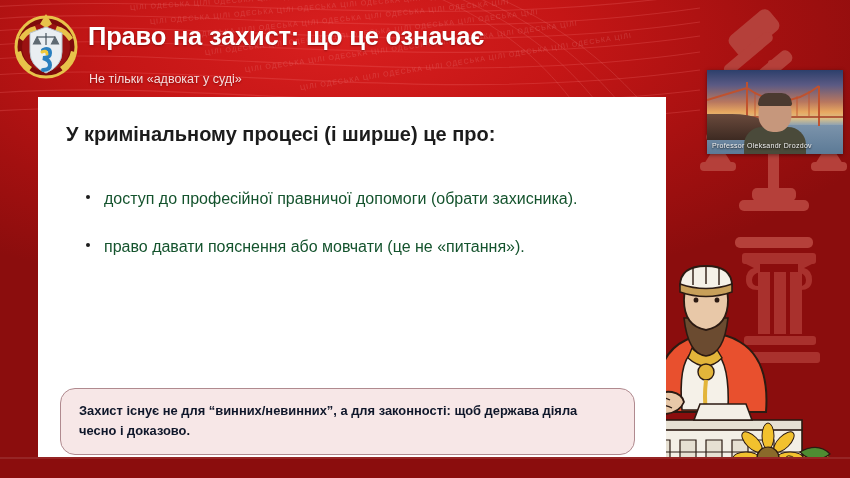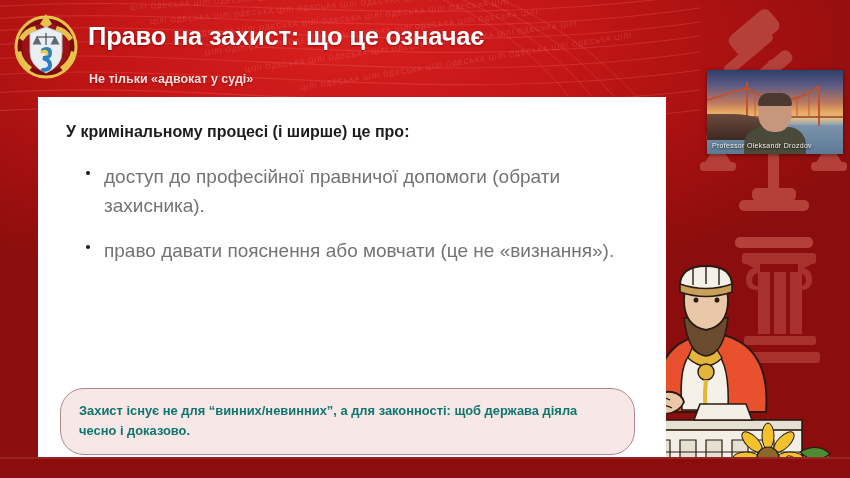--- a/index.html
+++ b/index.html
@@ -71,21 +71,21 @@
     letter-spacing: -0.2px;
     text-shadow: 0 1px 2px rgba(90,0,0,.55);
     white-space: nowrap;
   }
 
   .subtitle {
     position: absolute;
     left: 89px; top: 72px;
     color: #f6dcdc;
     font-size: 12.5px;
-    font-weight: 700;
+    font-weight: 400;
     white-space: nowrap;
     text-shadow: 0 1px 2px rgba(90,0,0,.5);
   }
 
   
   .deco {
     position: absolute;
     right: 0; top: 0;
     width: 210px; height: 478px;
     pointer-events: none;
@@ -170,61 +170,62 @@
   .panel {
     position: absolute;
     left: 38px; top: 97px;
     width: 628px; height: 360px;
     background: #ffffff;
   }
 
   .panel-heading {
     position: absolute;
     left: 28px; top: 26px;
-    font-size: 16px;
+    font-size: 20px;
     font-weight: bold;
     color: #1c1c1c;
     white-space: nowrap;
     text-align: center;
   }
 
   .bullets {
     position: absolute;
     left: 46px; top: 66px;
     right: 20px;
   }
   .bullet {
     position: relative;
     padding-left: 20px;
     margin-bottom: 16px;
-    font-size: 19px;
+    font-size: 16px;
     line-height: 1.52;
-    color: #737373;
+    color: #14532d;
+    margin-top: 24px;
   }
   .bullet::before {
     content: "";
     position: absolute;
     left: 2px; top: 8px;
     width: 4px; height: 4px;
     border-radius: 50%;
     background: #1c1c1c;
   }
 
   .callout {
     position: absolute;
     left: 60px; top: 388px;
     width: 575px;
     padding: 12px 16px 13px 18px;
     background: #f7e7e7;
     border: 1.6px solid #b08a8f;
-    border-radius: 24px;
+    border-radius: 15px;
     font-size: 12.9px;
     font-weight: bold;
     line-height: 1.55;
-    color: #0f766e;
+    color: #0f172a;
   }
 
   
   .bottom-band {
     position: absolute;
     left: 0; right: 0; bottom: 0;
     height: 21px;
     background: #8b0d0d;
   }
   .bottom-band::before {
@@ -442,21 +443,21 @@
     </div>
     <div class="video-caption">Professor Oleksandr Drozdov</div>
   </div>
 
   <div class="panel">
 
     <div class="panel-heading">У кримінальному процесі (і ширше) це про:</div>
 
     <div class="bullets">
       <div class="bullet">доступ до професійної правничої допомоги (обрати захисника).</div>
-      <div class="bullet">право давати пояснення або мовчати (це не «визнання»).</div>
+      <div class="bullet">право давати пояснення або мовчати (це не «питання»).</div>
     </div>
   </div>
 
   <div class="callout">Захист існує не для “винних/невинних”, а для законності: щоб держава діяла чесно і доказово.</div>
 
   <div class="bottom-band"></div>
 
 </div>
 
 </body></html>

